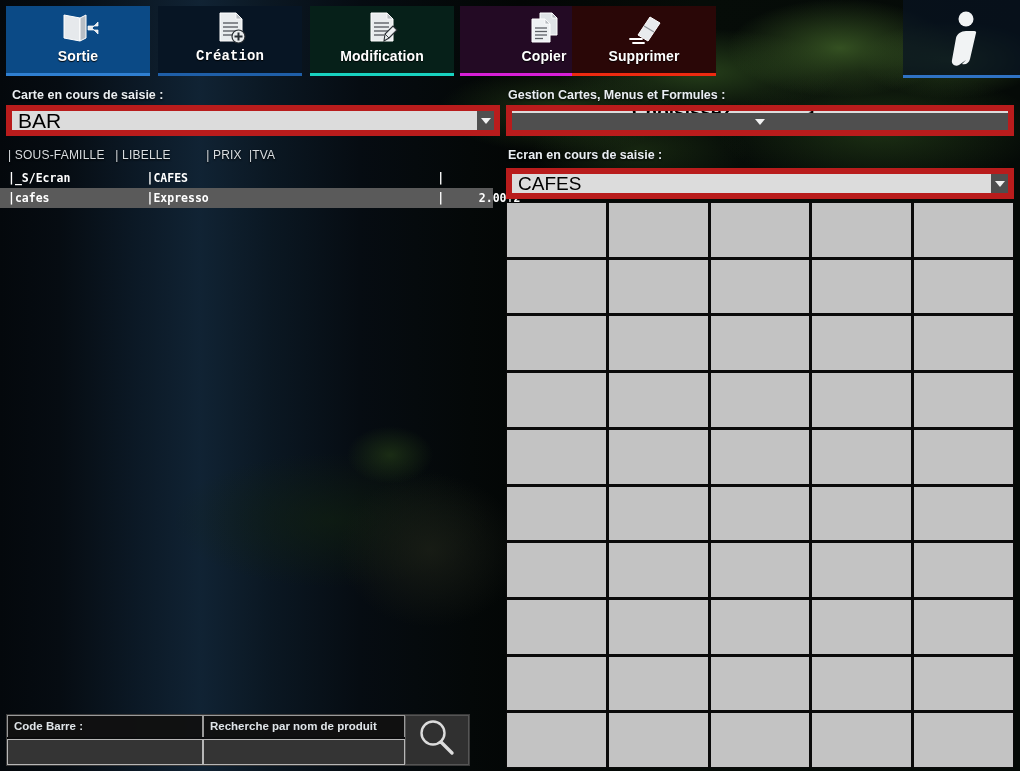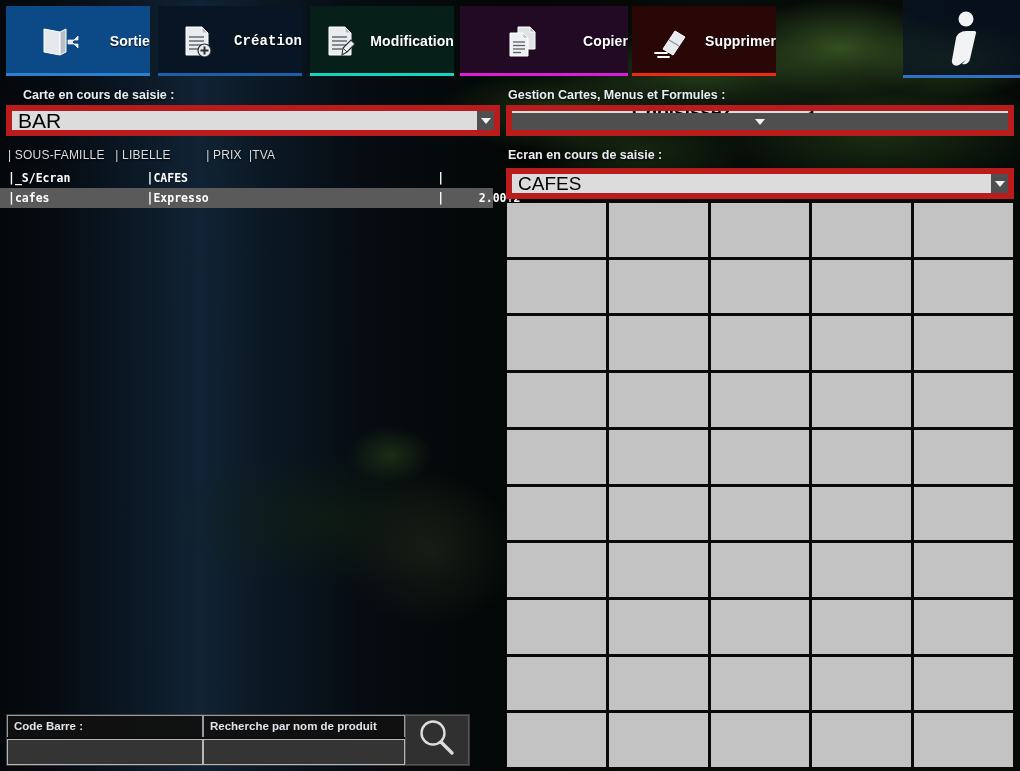--- a/index.html
+++ b/index.html
@@ -47,21 +47,21 @@
     background: radial-gradient(ellipse 60px 40px at 50% 50%, rgba(40,66,24,.6), rgba(0,0,0,0) 72%);
   }
 
   
   #toolbar {
     position: absolute; left: 0; top: 0; width: 1020px; height: 78px;
   }
   .tool-btn {
     position: absolute; top: 6px; height: 70px;
     border: 0; padding: 0;
-    display: flex; flex-direction: row;
+    display: flex; flex-direction: column;
     align-items: center; justify-content: flex-start;
     cursor: pointer;
     overflow: hidden;
   }
   .tool-ico {
     height: 40px; width: 100%;
     display: flex; align-items: center; justify-content: center;
     margin-top: 2px;
   }
   .tool-lbl {
@@ -260,21 +260,21 @@
               <line x1="11" y1="20.5" x2="23" y2="20.5"></line>
             <line x1="11" y1="24" x2="23" y2="24"></line>
               <line x1="11" y1="27.5" x2="19" y2="27.5"></line>
           </g>
         </svg>
       </span>
       <span class="tool-lbl">Copier</span>
       <span class="tool-underline" style="background:#d81fd8;"></span>
     </div>
 
-    <div class="tool-btn" style="left:632px; width:144px; background:#2a0707;text-align:center;">
+    <div class="tool-btn" style="left:572px; width:144px; background:#2a0707;text-align:center;">
       <span class="tool-ico">
         <svg width="44" height="34" viewBox="0 0 44 34" aria-hidden="true">
           <path d="M16 24 L28 6 L38 12 L26 30 Z" fill="#e8ebed" stroke="#ffffff" stroke-width="1"></path>
           <path d="M22 15 L32 21" stroke="#8d9499" stroke-width="1.2"></path>
           <g stroke="#ffffff" stroke-width="1.8" stroke-linecap="round">
             <line x1="8" y1="28" x2="20" y2="28"></line>
             <line x1="11" y1="32" x2="22" y2="32"></line>
           </g>
         </svg>
       </span>
@@ -287,21 +287,21 @@
         <svg width="52" height="64" viewBox="0 0 52 64" aria-hidden="true">
           <circle cx="30" cy="12" r="7.5" fill="#f1f3f4"></circle>
           <path d="M30 24 C25 24 21 27 20 31 L16 53 C15 57 19 60 23 58 L30 53
                    L26 57 C30 58 33 56 34 52 L40 26 C41 24 38 24 36 24 Z" fill="#f1f3f4"></path>
         </svg>
       </span>
       <span class="tool-underline" style="background:#2f72c4;"></span>
     </div>
   </div>
 
-  <div class="field-label" style="position:absolute; left:23px; top:88px;">Carte en cours de saisie :</div>
+  <div class="field-label" style="position:absolute; left:12px; top:88px;">Carte en cours de saisie :</div>
 
   <div class="combo" style="left:6px; top:105px; width:494px; height:31px;">
     <span class="combo-value" style="font-size:21px;">BAR</span>
     <span class="combo-arrow">
         <i></i>
       </span>
   </div>
 
   <div id="list-head" style="left:8px; top:148px;">| SOUS-FAMILLE   | LIBELLE          | PRIX  |TVA</div>
 

